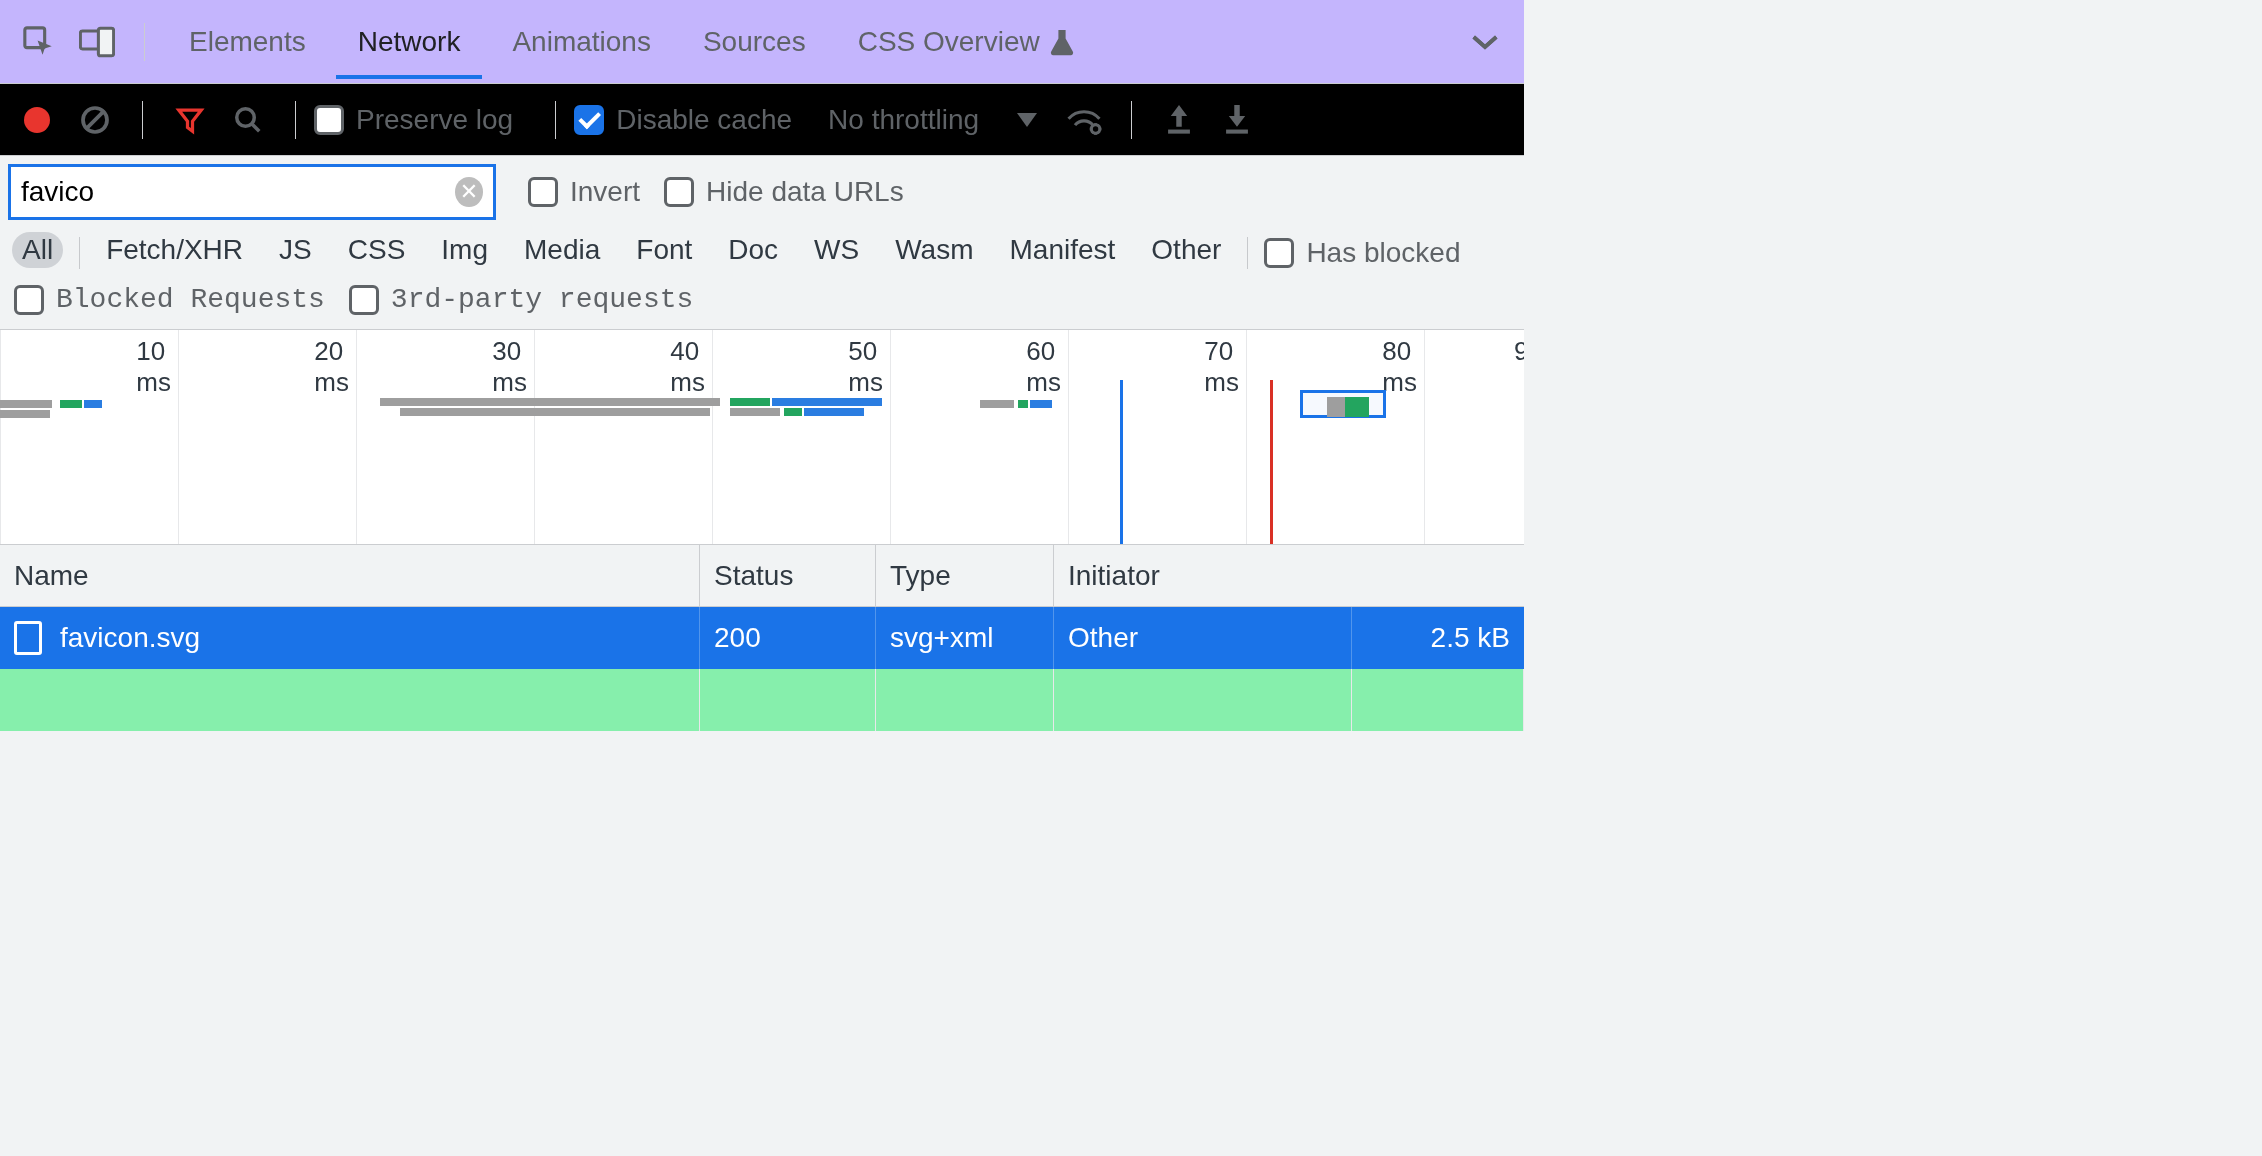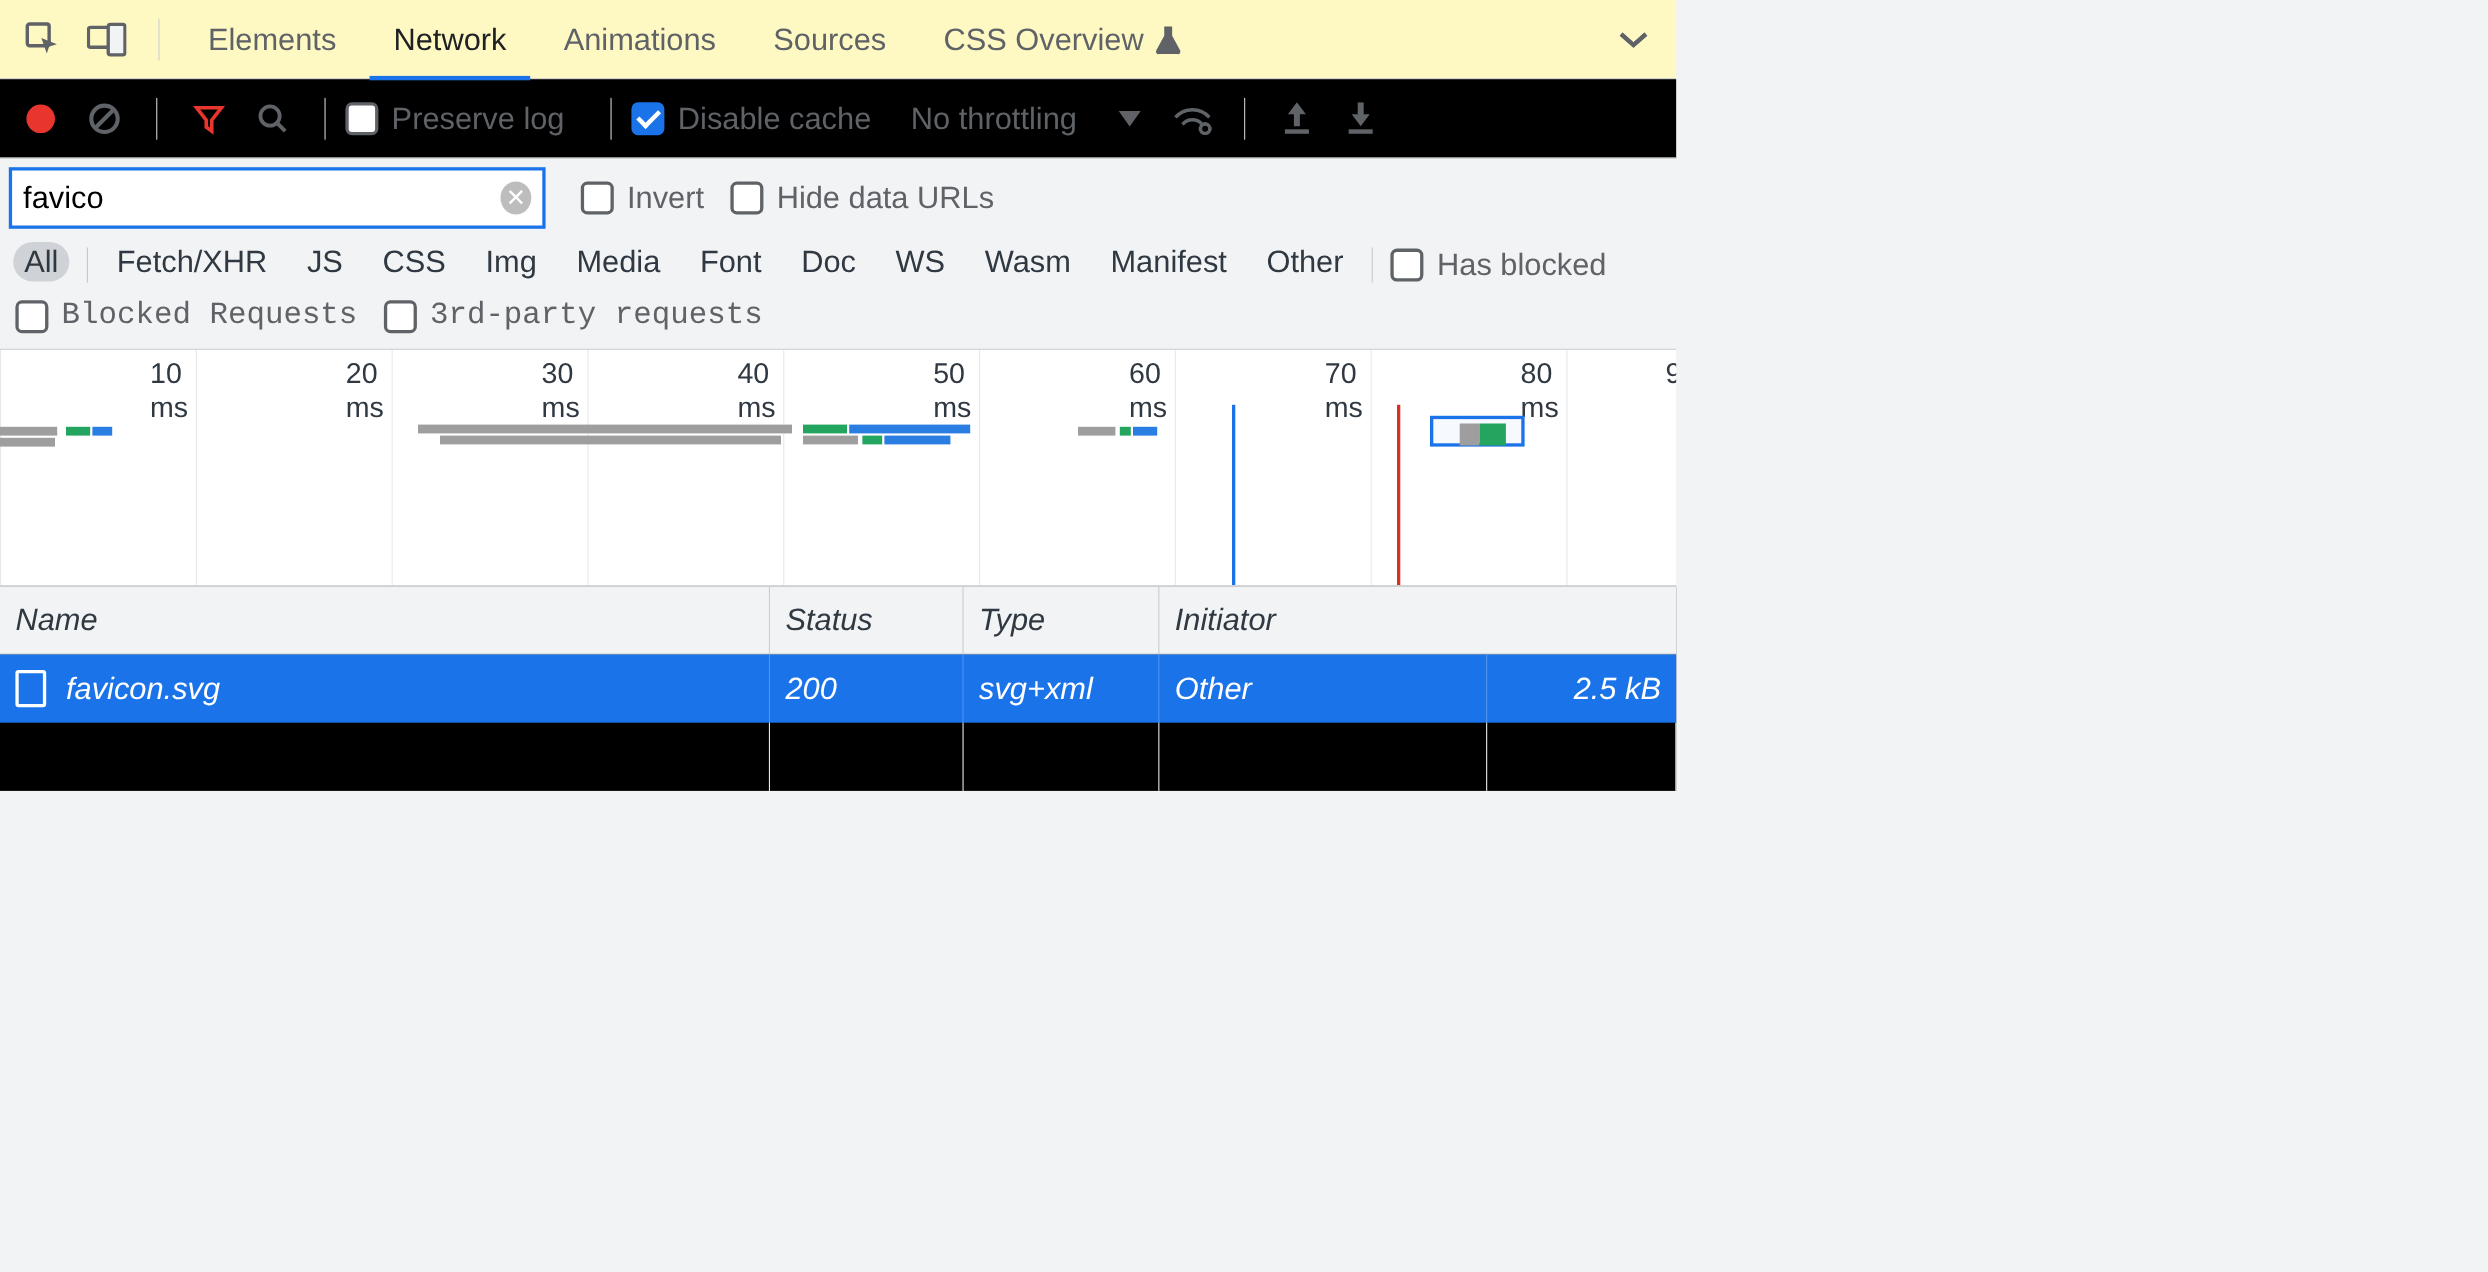--- a/index.html
+++ b/index.html
@@ -7,23 +7,23 @@
   font-family: -apple-system, BlinkMacSystemFont, "Segoe UI", Helvetica, Arial, sans-serif;
   background: #f1f3f4;
   color: #303942;
   font-size: 28px;
   width: 1524px;
   overflow: hidden;
 }
 .toolbar-top {
   display: flex;
   align-items: center;
-  height: 72px;
+  height: 84px;
   border-bottom: 1px solid #cbcdd0;
-  background: #fef9c3;
+  background: #c4b5fd;
   padding: 0 10px;
 }
 .icon-btn {
   width: 58px; height: 58px;
   display: flex; align-items: center; justify-content: center;
   cursor: pointer;
 }
 .vdiv {
   width: 1px; height: 38px;
   background: #cbcdd0;
@@ -189,21 +189,21 @@
 .bar.green { background: #23a55f; }
 .bar.blue { background: #2a7de1; }
 .vline { position: absolute; top: 50px; bottom: 0; width: 3px; }
 .vline.blue { background: #1a73e8; }
 .vline.red { background: #d93025; }
 .selbox {
   position:absolute; top:60px; height:28px;
   border:3px solid #1a73e8; background:#d2e3fa33;
 }
 
-.tbl { background: #000000; font-style: italic; }
+.tbl { background: #86efac; }
 .tbl-head {
   display: flex;
   background: #f1f3f4;
   border-bottom: 1px solid #cbcdd0;
   height: 62px;
   align-items: center;
 }
 .th {
   padding: 0 14px;
   color: #303942;

